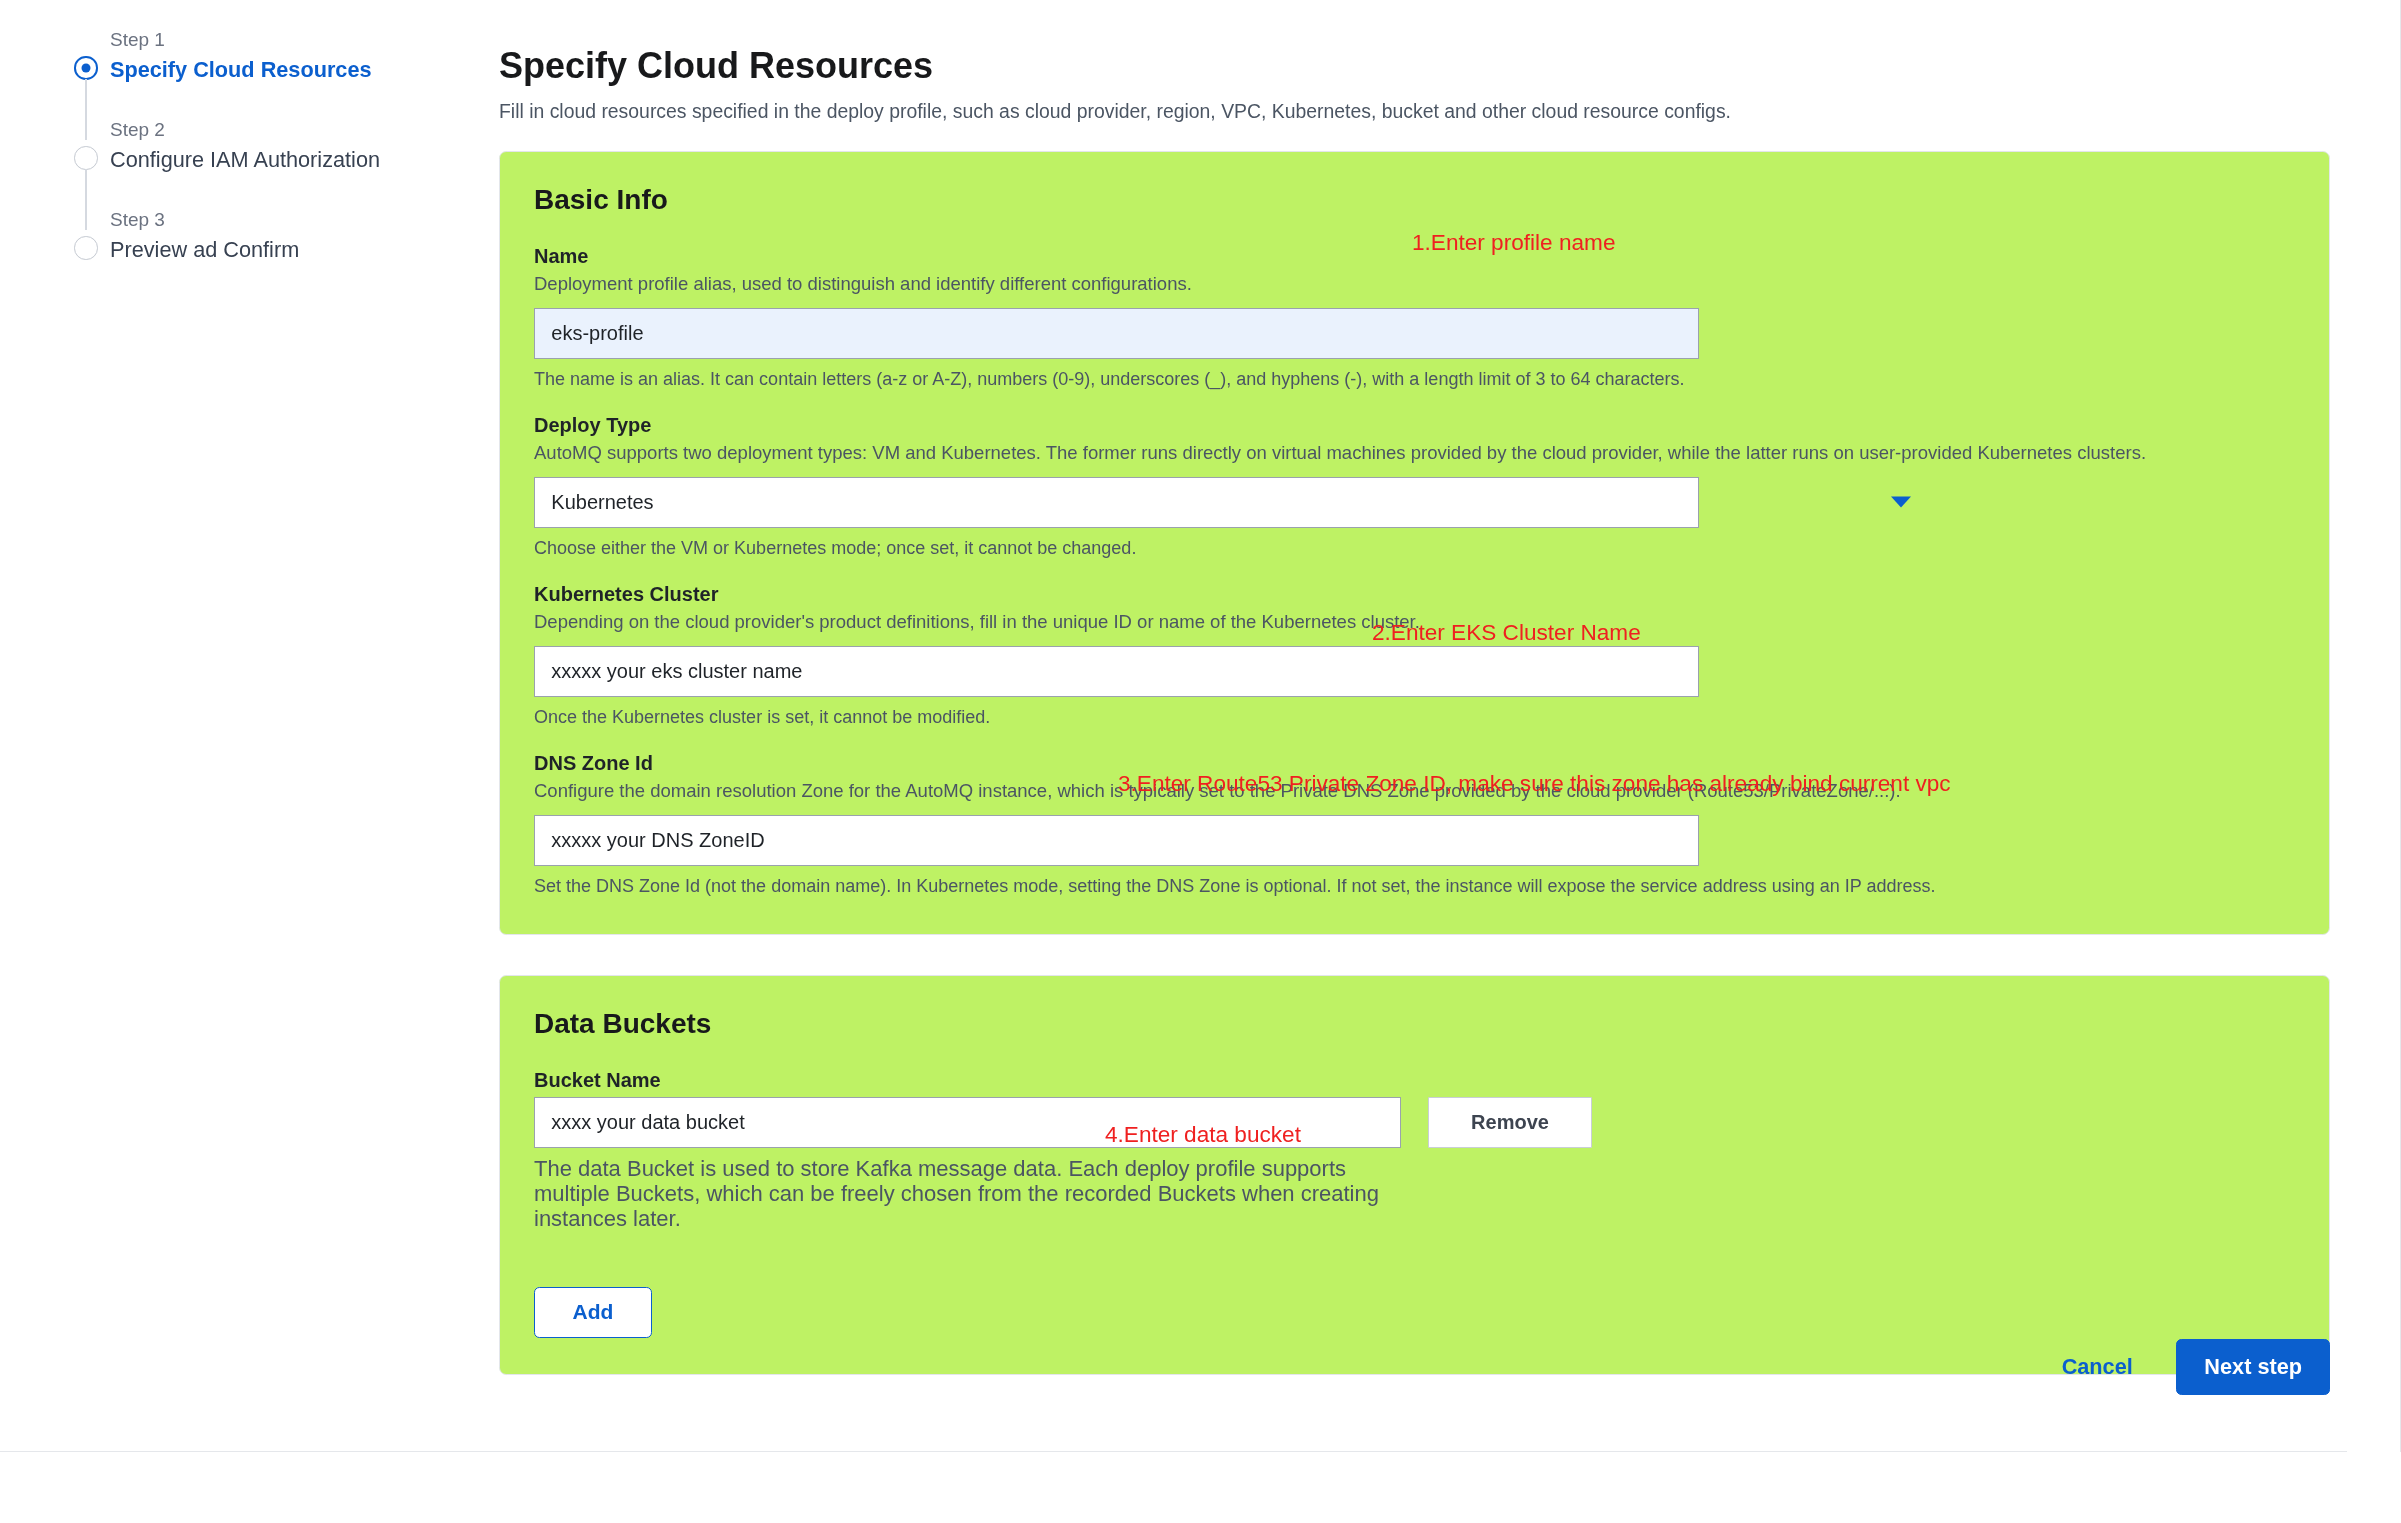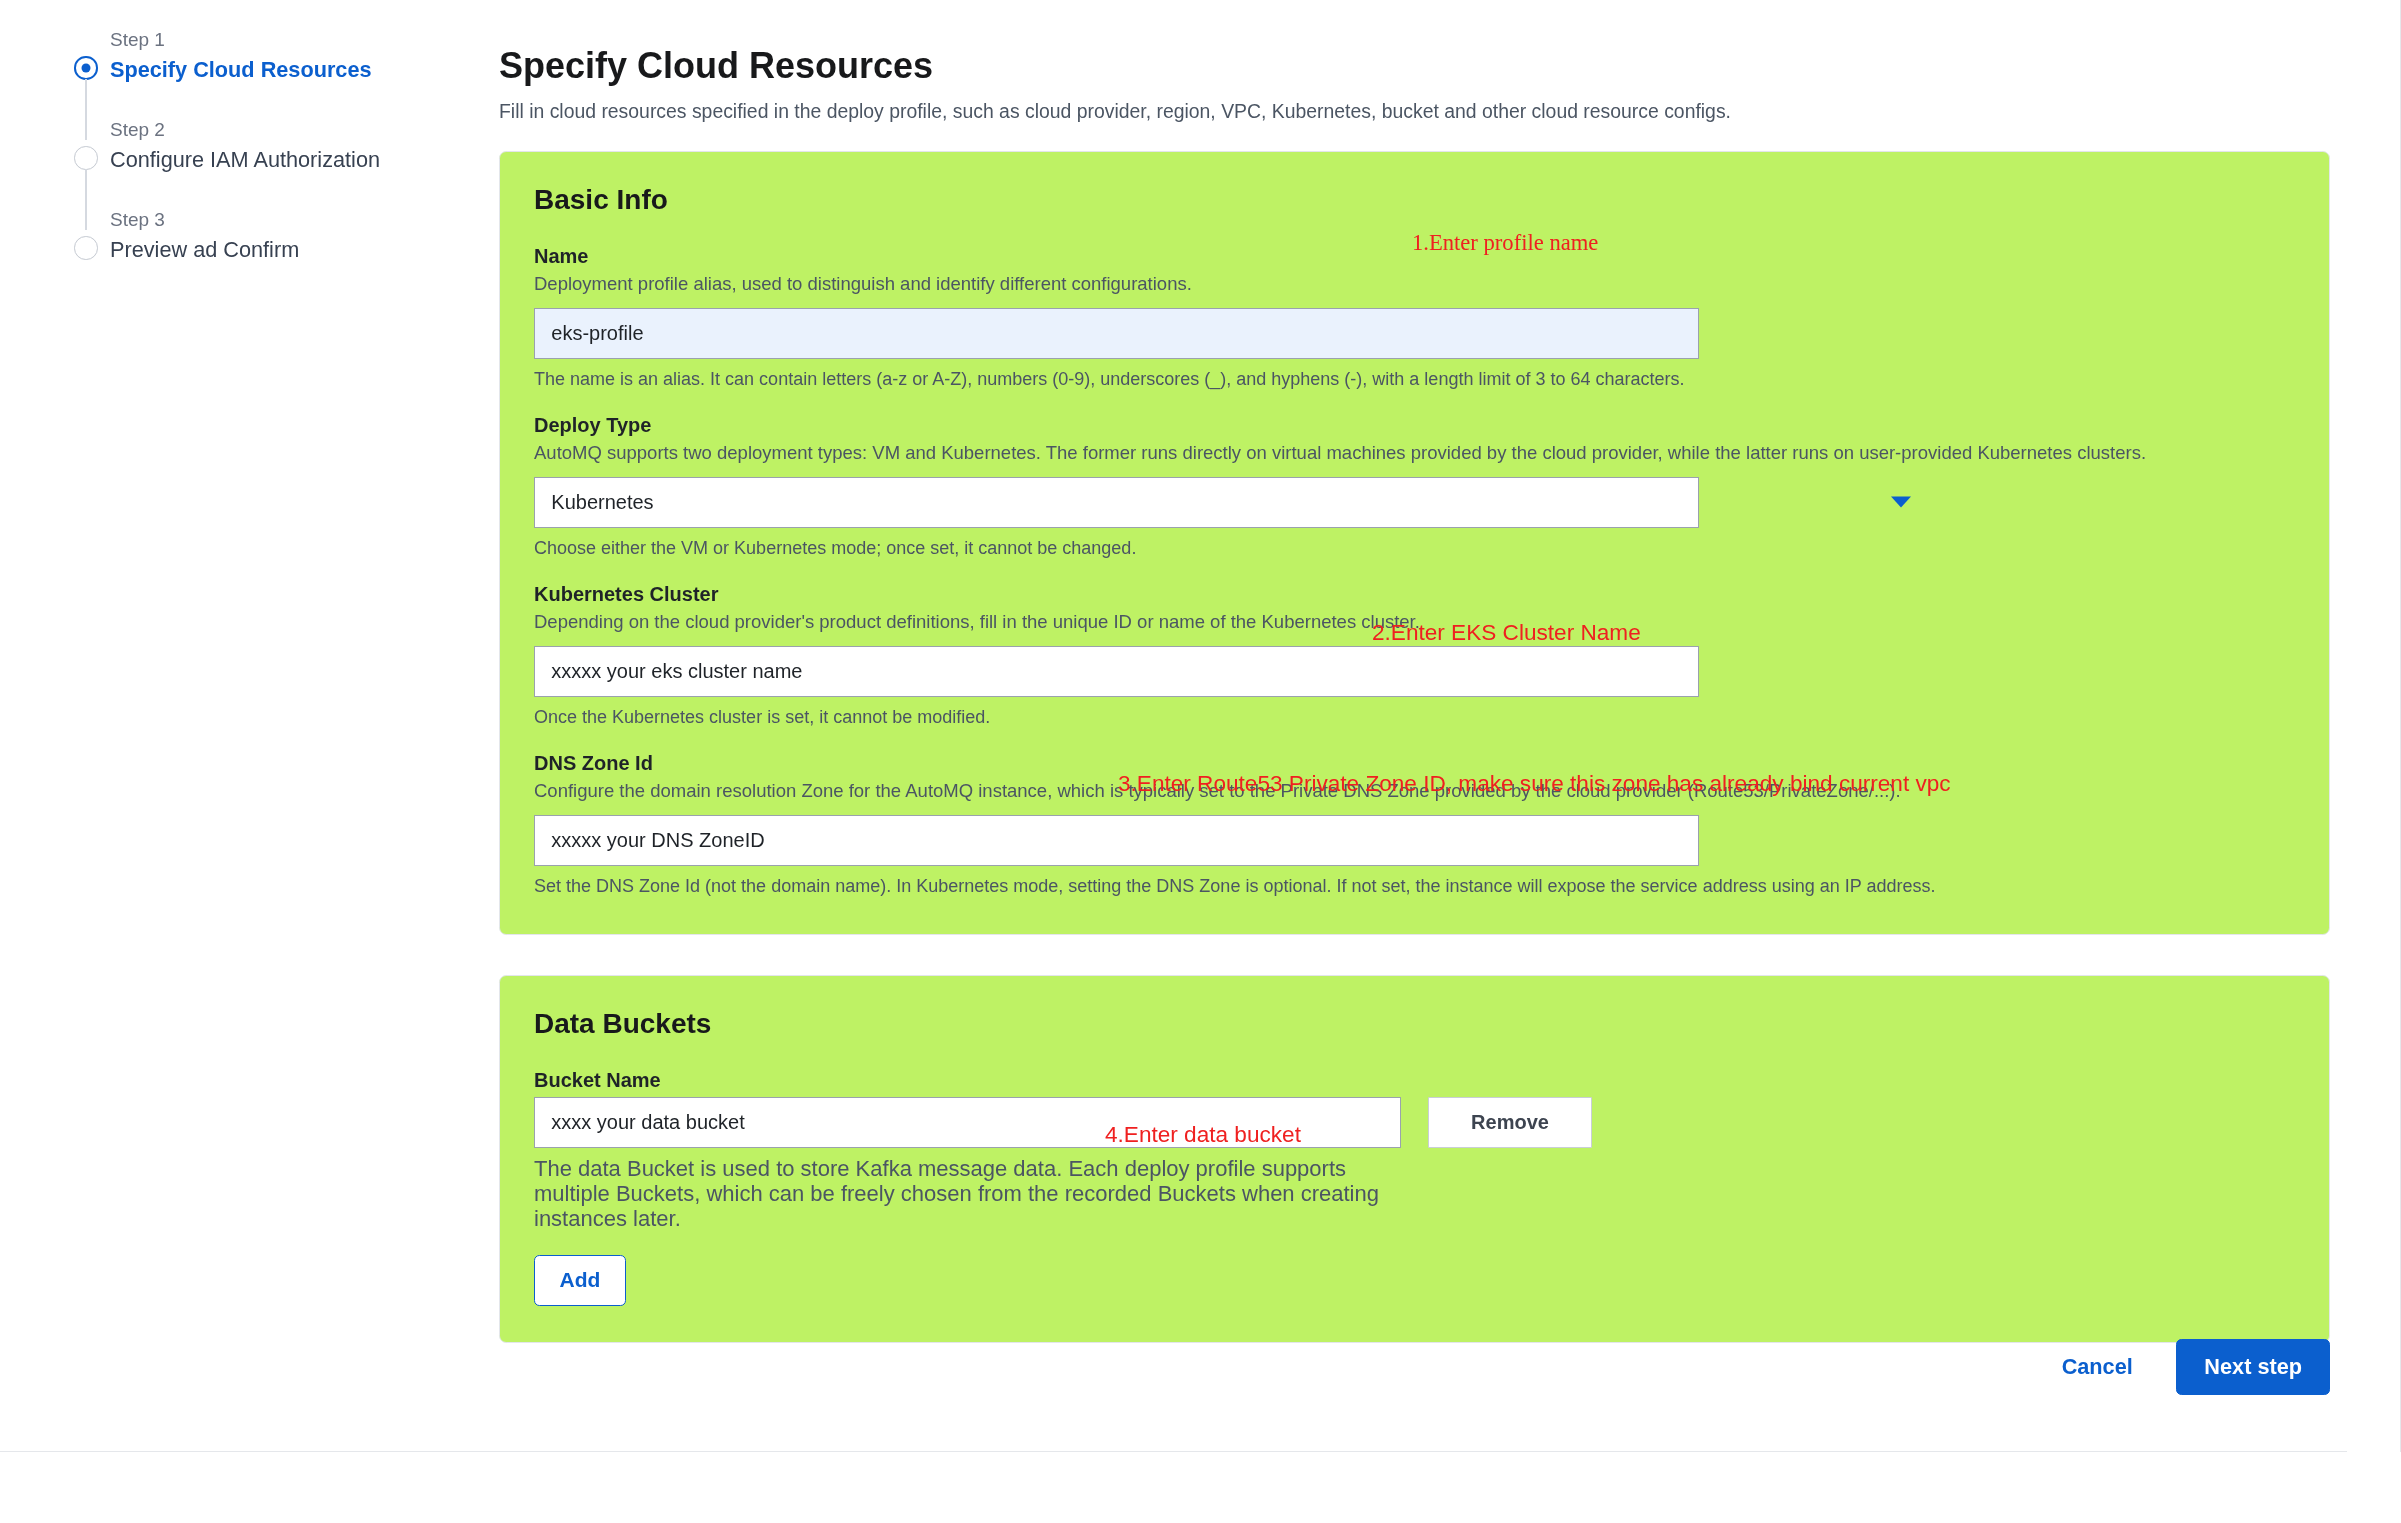--- a/index.html
+++ b/index.html
@@ -199,22 +199,22 @@
     cursor: pointer;
   }
   .bucket-desc {
     font-size: 22px;
     color: #4b5563;
     line-height: 25px;
     width: 849px;
     margin-top: 8px;
   }
   .btn-add {
-    margin-top: 24px;
-    width: 92px; height: 51px;
+    margin-top: 56px;
+    width: 118px; height: 51px;
     border: 0.9px solid #0b5fce;
     border-radius: 5.4px;
     background: #fff;
     color: #0b5fce;
     font-size: 21px;
     font-weight: bold;
     font-family: "Liberation Sans", sans-serif;
     cursor: pointer;
   }
 
@@ -308,21 +308,21 @@
       <div class="field-label">Kubernetes Cluster</div>
       <div class="field-desc">Depending on the cloud provider's product definitions, fill in the unique ID or name of the Kubernetes cluster.</div>
       <input class="input" type="text" value="xxxxx your eks cluster name" style="">
       <div class="field-hint">Once the Kubernetes cluster is set, it cannot be modified.</div>
 
       <div class="field-label">DNS Zone Id</div>
       <div class="field-desc">Configure the domain resolution Zone for the AutoMQ instance, which is typically set to the Private DNS Zone provided by the cloud provider (Route53/PrivateZone/...).</div>
       <input class="input" type="text" value="xxxxx your DNS ZoneID" style="">
       <div class="field-hint" style="margin-bottom:0;">Set the DNS Zone Id (not the domain name). In Kubernetes mode, setting the DNS Zone is optional. If not set, the instance will expose the service address using an IP address.</div>
 
-      <div class="annot" style="left:912px; top:76px;font-family:Liberation Serif, serif;">1.Enter profile name</div>
+      <div class="annot" style="left:912px; top:76px;">1.Enter profile name</div>
       <div class="annot" style="left:872px; top:466px;">2.Enter EKS Cluster Name</div>
       <div class="annot" style="left:618px; top:617px;">3.Enter Route53 Private Zone ID,  make sure this zone has already bind current vpc</div>
     </div>
 
     <div class="card">
       <h2 class="card-title">Data Buckets</h2>
 
       <div class="field-label">Bucket Name</div>
 
       <div class="bucket-row">

